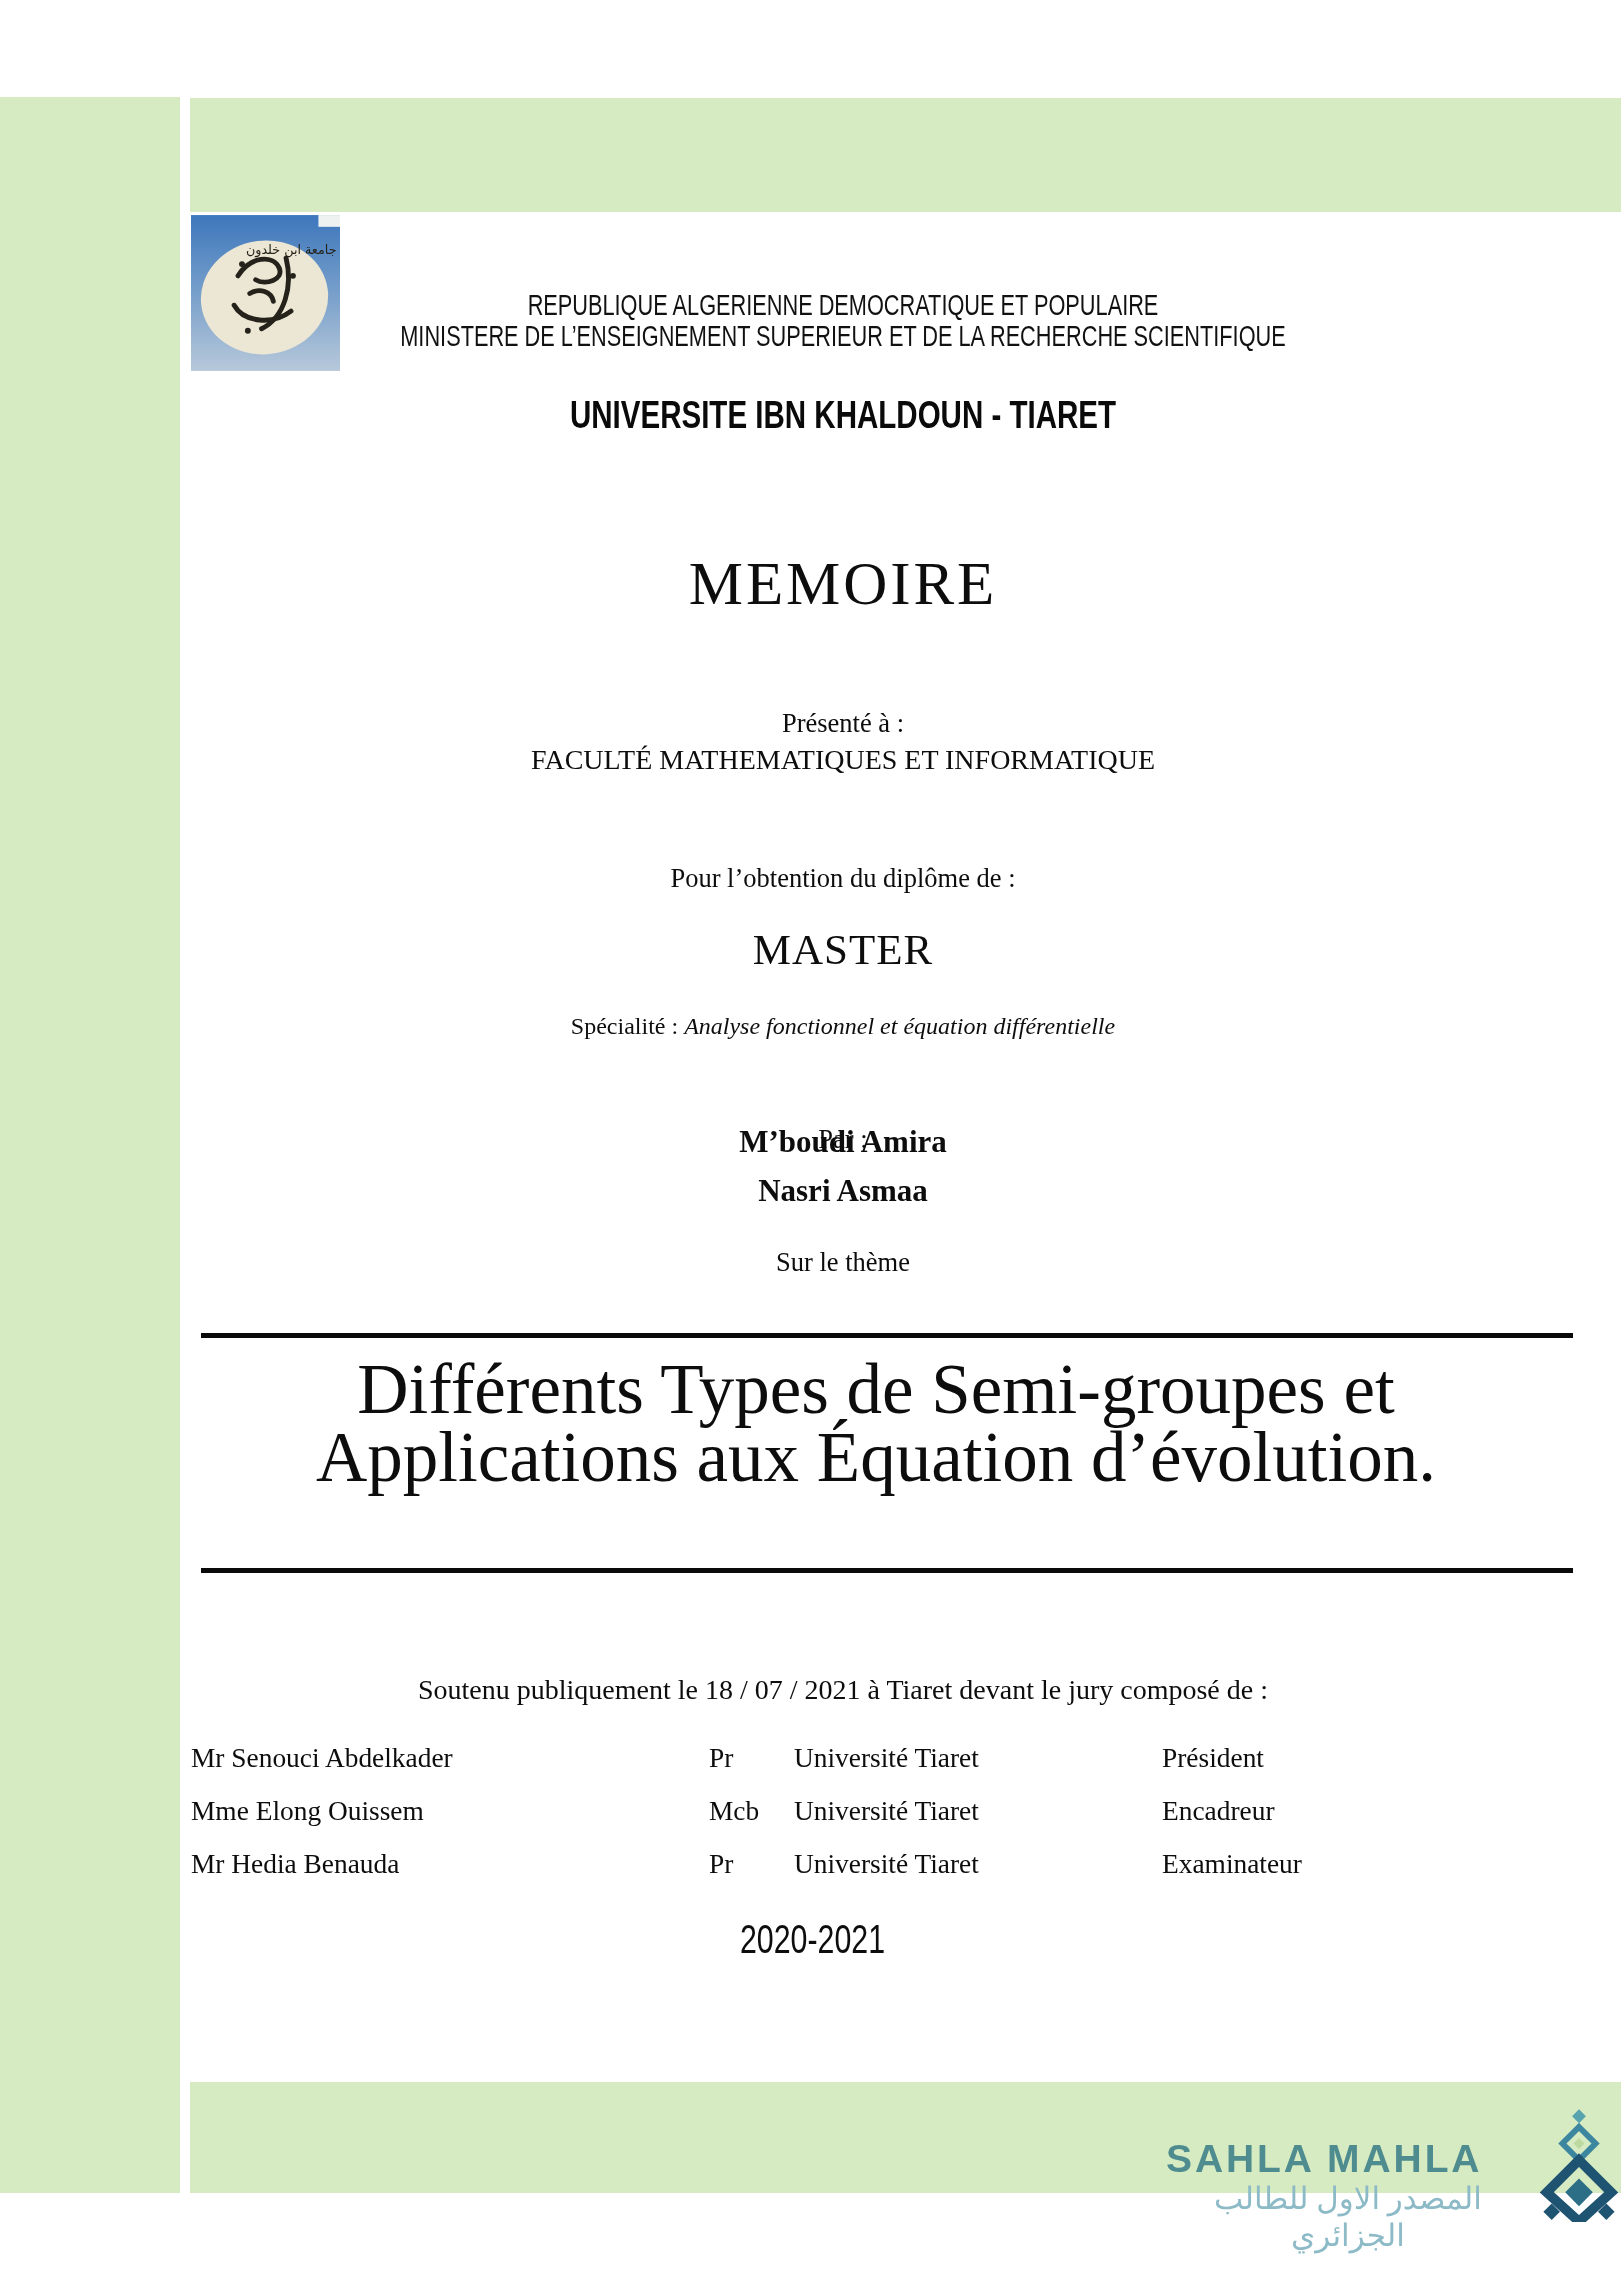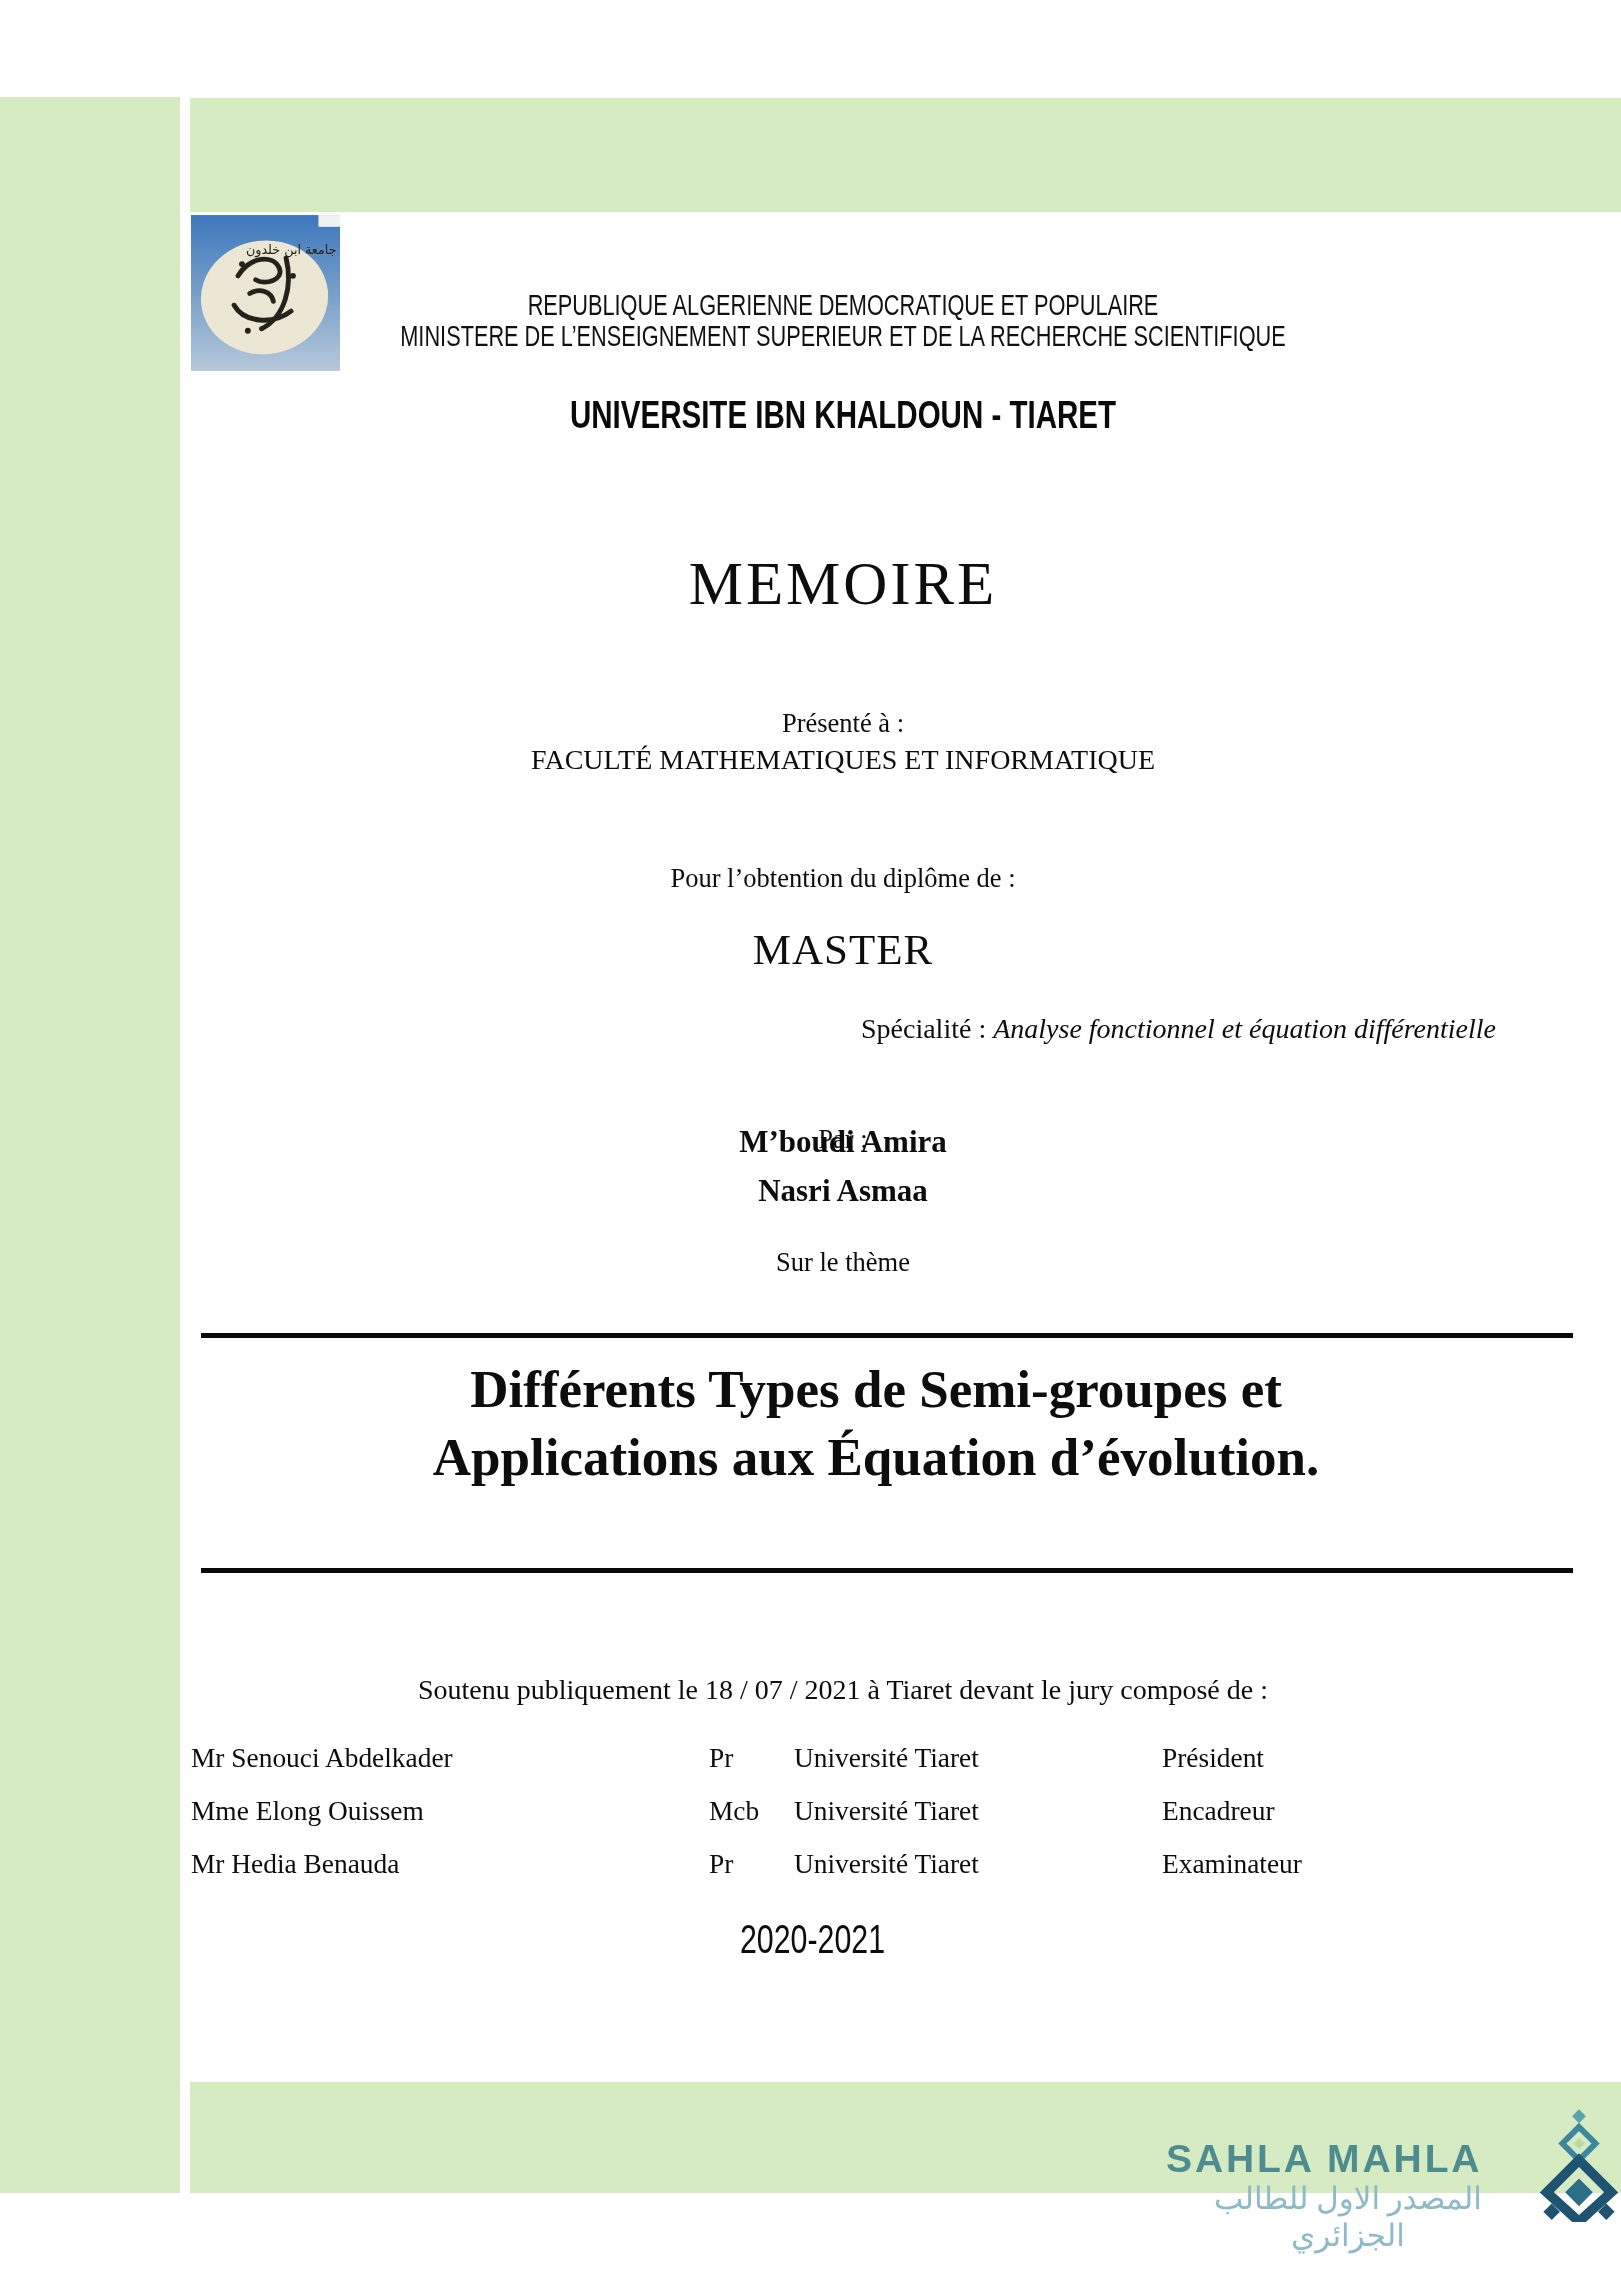--- a/index.html
+++ b/index.html
@@ -15,23 +15,23 @@
   .center-col{position:absolute;left:190px;width:1306px;text-align:center;}
   .title-col{position:absolute;left:190px;width:1372px;text-align:center;}
   .sans{font-family:"Liberation Sans",sans-serif;}
   .condensed{transform:scale(0.82,1.1);transform-origin:50% 50%;}
   .hline{font-size:26.5px;letter-spacing:0px;color:#111;}
   .university{font-size:36px;font-weight:bold;color:#0a0a0a;}
   .memoire{font-size:61px;letter-spacing:2.9px;}
   .small-serif{font-size:26.5px;}
   .faculty{font-size:28px;line-height:38px;}
   .master{font-size:43px;letter-spacing:1px;}
-  .specialite{font-size:28px;text-align:right;}
+  .specialite{font-size:24px;}
   .authors{font-size:31px;font-weight:bold;line-height:49px;}
-  .big-title{font-size:53px;font-weight:bold;line-height:68px;}
+  .big-title{font-size:71px;font-weight:normal;line-height:68px;}
   .rule{position:absolute;left:201px;width:1372px;height:4.9px;background:#0a0a0a;}
   .soutenu{font-size:28px;}
   .jury{position:absolute;left:191px;top:1743px;width:1343px;display:grid;
         grid-template-columns:518px 85px 368px auto;grid-auto-rows:53px;
         font-size:27.4px;align-items:start;}
   .jury div{white-space:nowrap;}
   .year{font-size:37px;}
   .brand-name{position:absolute;left:1166px;top:2137px;width:370px;text-align:left;
               font-family:"Liberation Sans",sans-serif;font-size:39px;font-weight:bold;
               letter-spacing:2.9px;color:var(--brand_teal,#4e8c90);}

